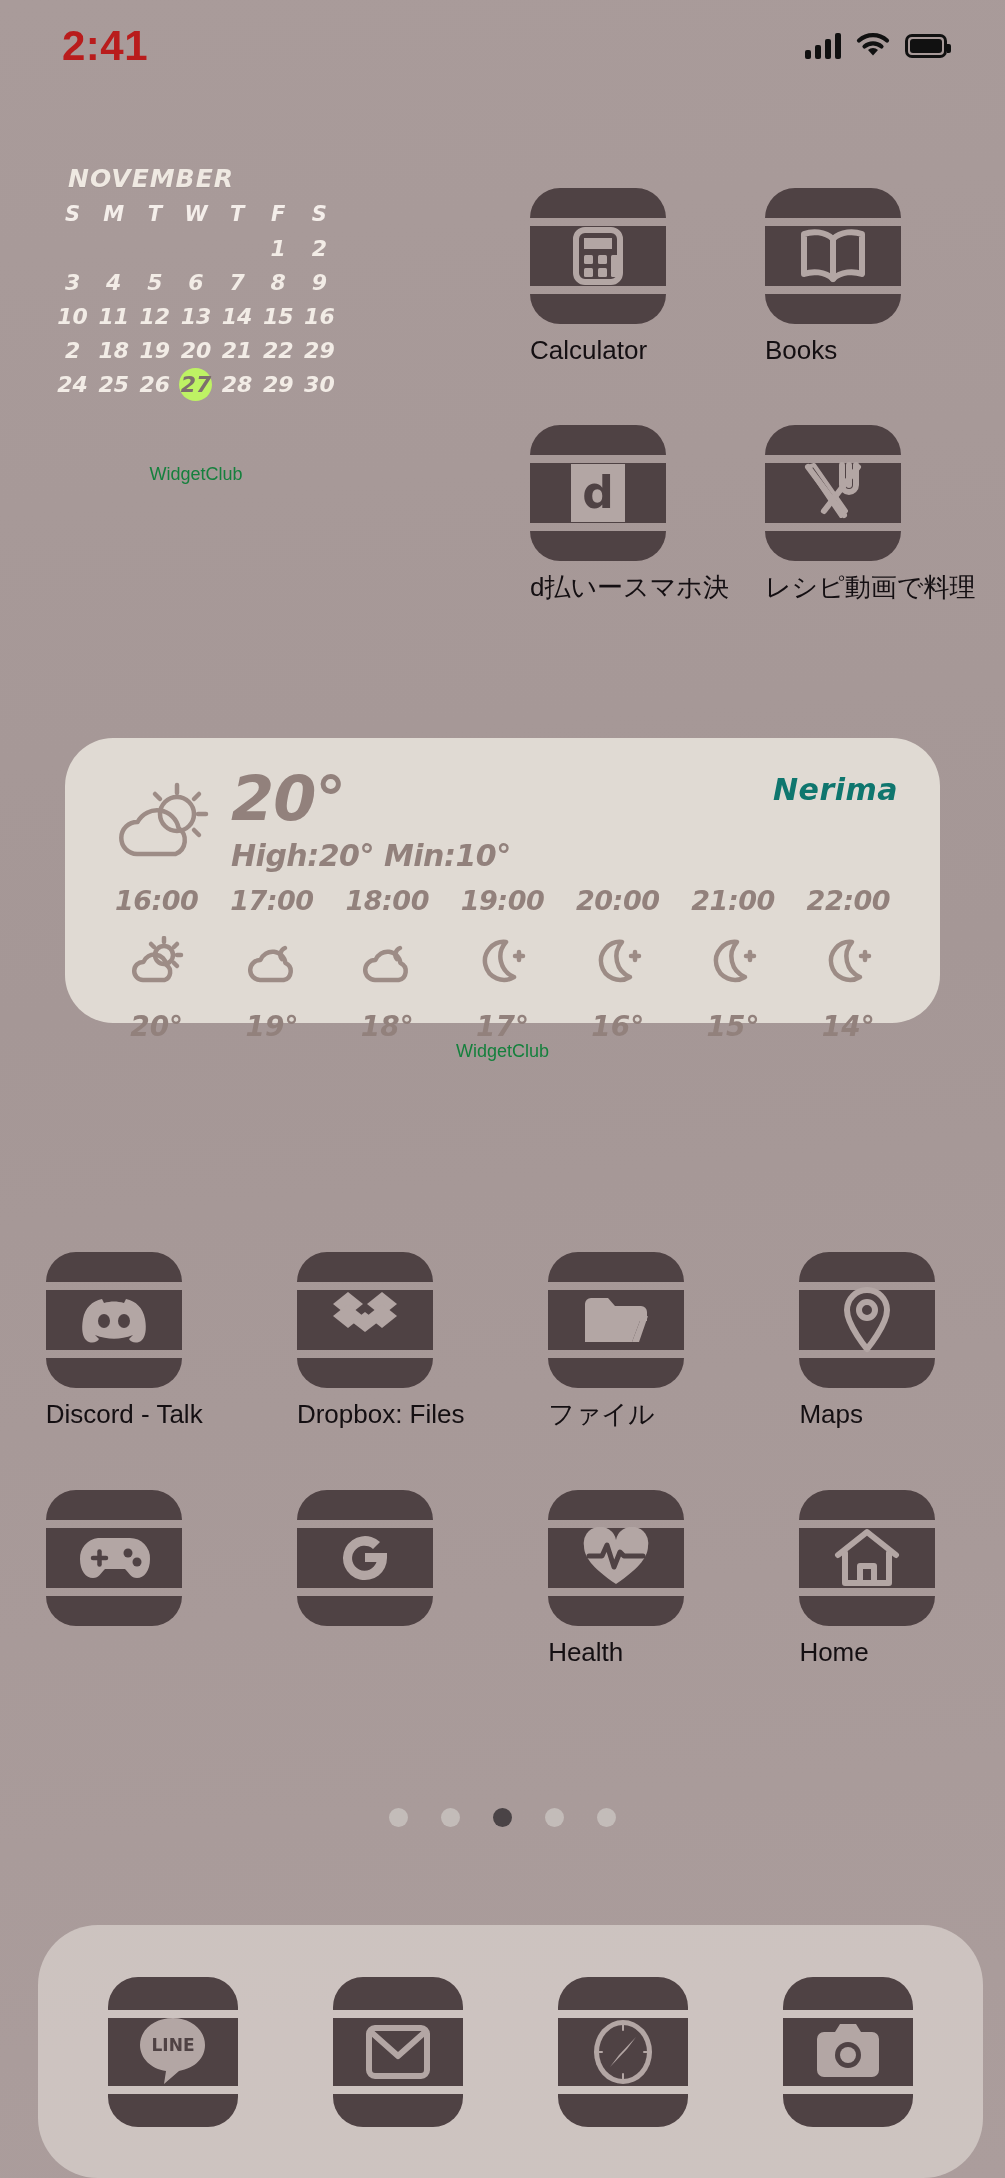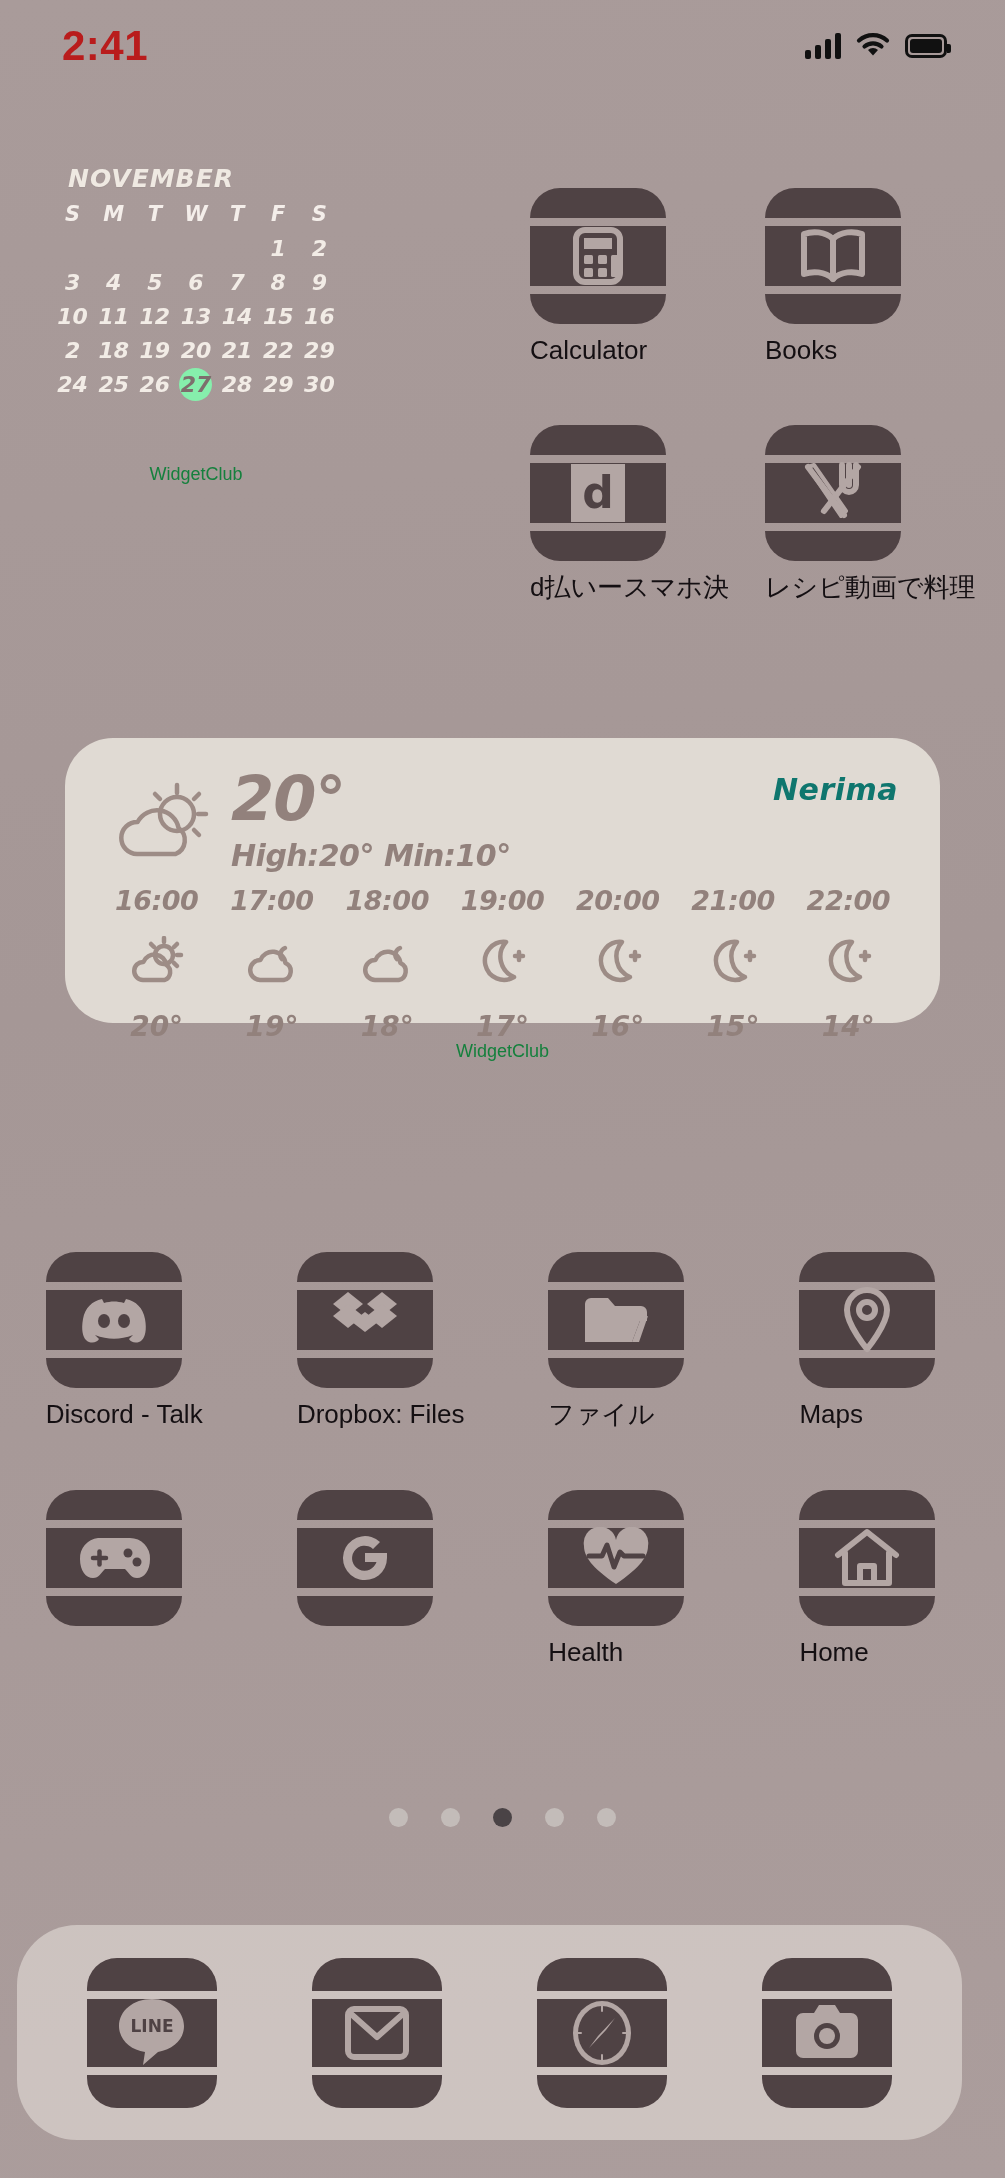--- a/index.html
+++ b/index.html
@@ -28,21 +28,21 @@
   .wlabel{font-size:18px;color:#15803d;text-align:center;font-weight:400;white-space:nowrap;overflow:hidden;text-overflow:clip;}
 
   
   .cal-wrap{position:absolute;left:46px;top:150px;width:300px;}
   .cal{width:300px;height:300px;padding:14px 6px 0 6px;}
   .cal-title{font-family:"DejaVu Sans", sans-serif;font-weight:700;font-style:italic;font-size:25px;color:#efe9e2;letter-spacing:1px;padding-left:16px;margin-bottom:6px;text-shadow:0 1px 1px rgba(0,0,0,.06);}
   .cal-grid{display:grid;grid-template-columns:repeat(7,1fr);row-gap:3px;}
   .cal-grid div{font-family:"DejaVu Sans", sans-serif;font-style:italic;font-weight:700;font-size:22px;color:#f2ece6;text-align:center;height:31px;line-height:31px;position:relative;}
   .cal-grid div.hdr{font-size:21px;color:#f4eeea;}
   .cal-grid div.empty{color:transparent;}
-  .cal-grid div.today span{display:inline-block;width:33px;height:33px;line-height:33px;border-radius:50%;background:#86efac;color:#7d6f6d;position:relative;top:-1px;}
+  .cal-grid div.today span{display:inline-block;width:33px;height:33px;line-height:33px;border-radius:50%;background:#bef264;color:#7d6f6d;position:relative;top:-1px;}
   .cal-label{margin-top:14px;}
 
   
   .icon{width:136px;height:136px;position:relative;}
   .icon .cap{position:absolute;left:0;width:136px;background:#4f4244;}
   .icon .cap.top{top:0;height:30px;border-radius:30px 30px 0 0;}
   .icon .cap.bot{bottom:0;height:30px;border-radius:0 0 30px 30px;}
   .icon .body{position:absolute;left:0;top:38px;height:60px;width:136px;background:#4f4244;display:flex;align-items:center;justify-content:center;}
   .icon svg{display:block;}
   .glyph{fill:none;stroke:#b3a6a4;stroke-width:6;stroke-linecap:round;stroke-linejoin:round;}
@@ -77,21 +77,21 @@
   .grid-row{position:absolute;left:0;width:1005px;display:grid;grid-template-columns:repeat(4,1fr);justify-items:center;}
   .row3{top:1252px;}
   .row4{top:1490px;}
 
   
   .dots{position:absolute;left:0;top:1808px;width:1005px;display:flex;justify-content:center;gap:33px;}
   .dots i{width:19px;height:19px;border-radius:50%;background:#cbc5c1;display:block;opacity:.78;}
   .dots i.on{background:#4a4346;opacity:1;}
 
   
-  .dock{position:absolute;left:17px;top:1925px;width:945px;height:215px;background:rgba(226,220,215,.62);border-radius:60px;display:flex;align-items:center;justify-content:space-around;padding:16px 22px;}
+  .dock{position:absolute;left:38px;top:1925px;width:945px;height:253px;background:rgba(226,220,215,.62);border-radius:60px;display:flex;align-items:center;justify-content:space-around;padding:16px 22px;}
   .dock .icon{width:130px;height:150px;}
   .dock .icon .cap{width:130px;}
   .dock .icon .cap.top{height:33px;border-radius:30px 30px 0 0;}
   .dock .icon .cap.bot{height:33px;border-radius:0 0 30px 30px;}
   .dock .icon .body{width:130px;top:41px;height:68px;}
 </style>
 </head>
 <body>
 
 <div class="statusbar">

